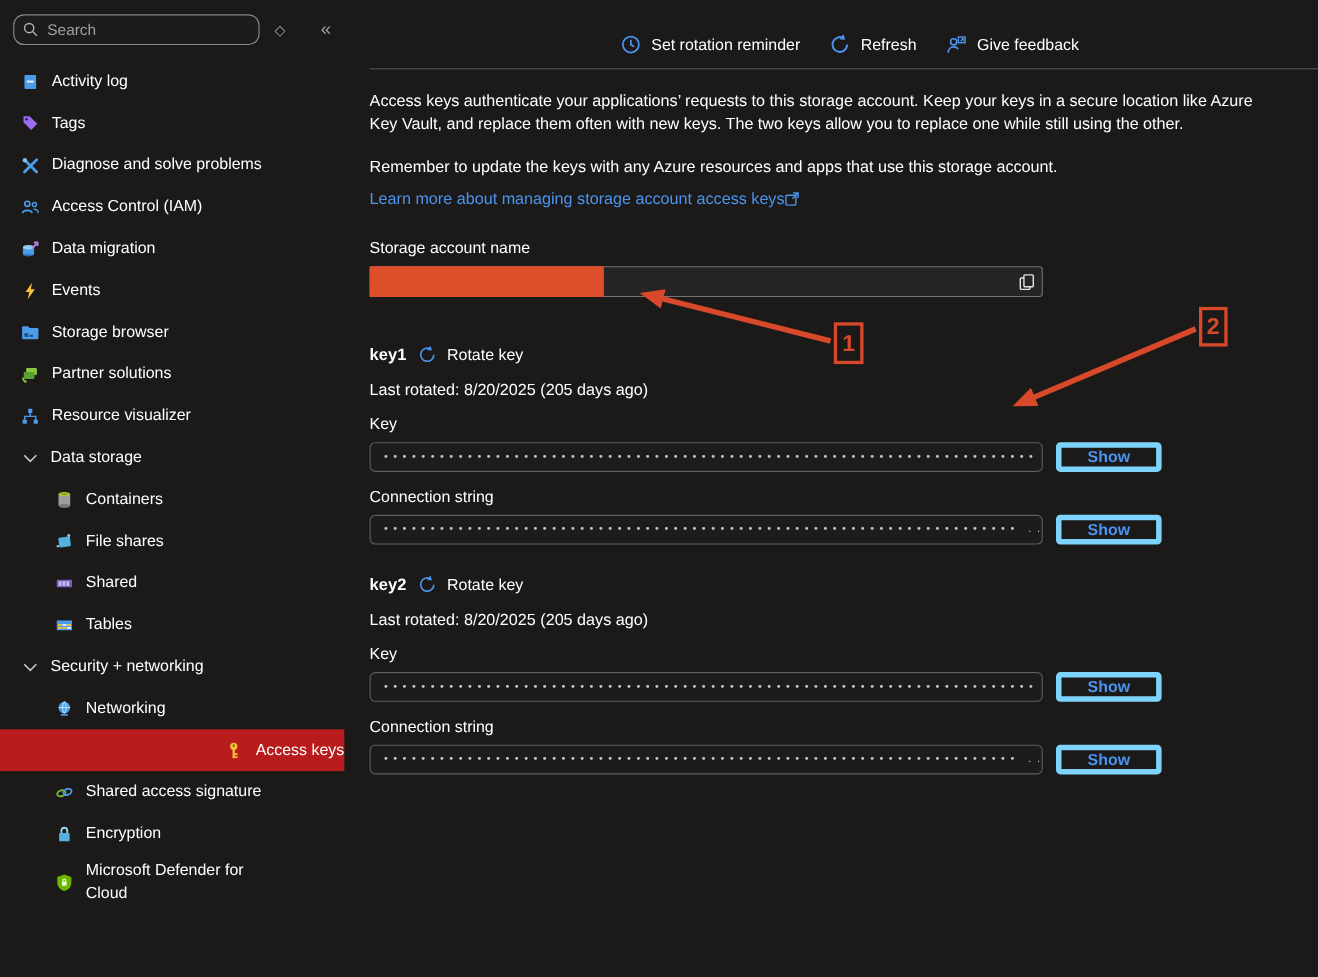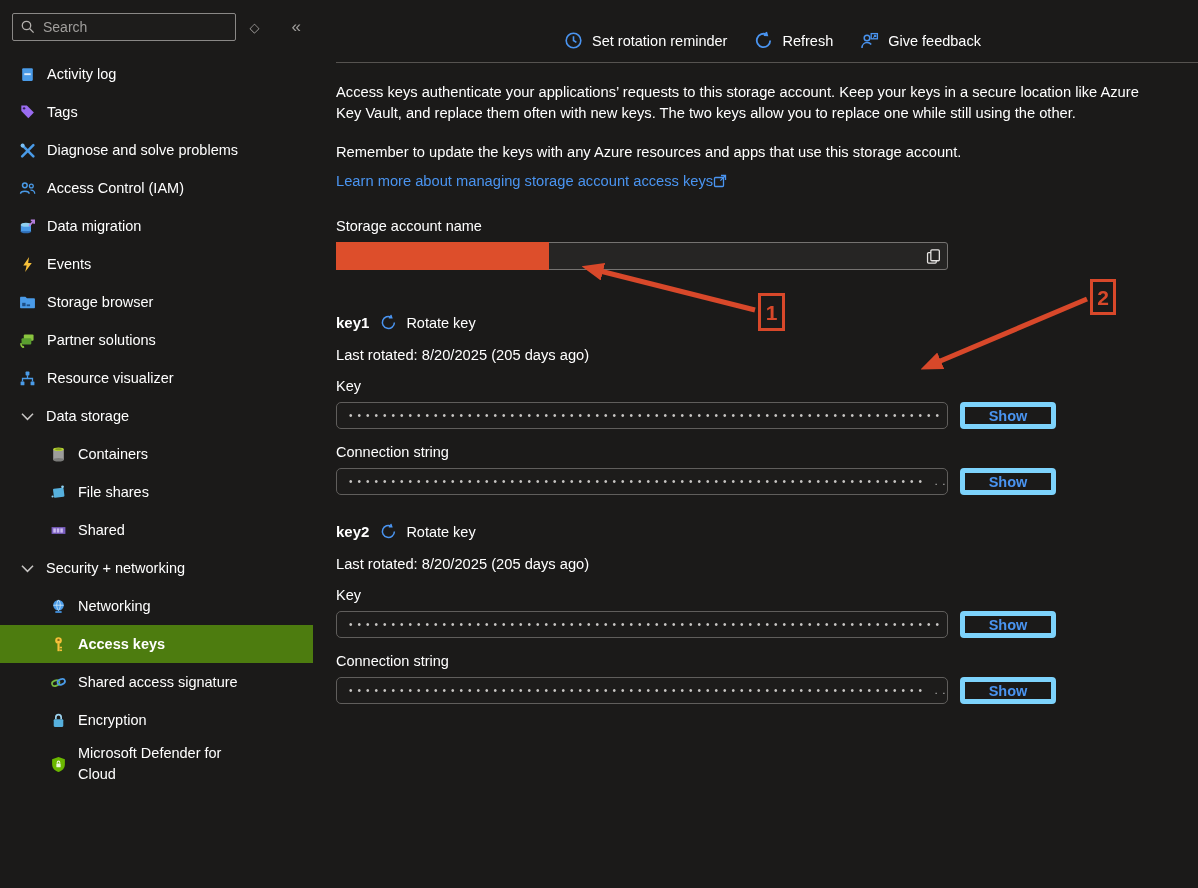--- a/index.html
+++ b/index.html
@@ -10,34 +10,34 @@
     font-family:"Liberation Sans", sans-serif;
     font-size:14.5px;
     position:relative;
   }
 
   
   .sidebar { position:absolute; left:0; top:0; width:313px; height:888px; background:#1b1a19; }
   .search-row { display:flex; align-items:center; padding:13px 8px 8px 12px; gap:10px; }
   .search-box { position:relative; width:225px; height:28px; }
   .search-box input {
-    width:100%; height:100%; background:#1d1c1b; border:1px solid #8a8886; border-radius:2px;
+    width:100%; height:100%; background:#1d1c1b; border:1px solid #8a8886; border-radius:10px;
     color:#d2d0ce; font-family:inherit; font-size:14px; padding:0 6px 0 30px; outline:none;
   }
   .search-box input::placeholder { color:#a19f9d; }
   .search-ic { position:absolute; left:8px; top:6px; width:16px; height:16px; }
   .glyph-btn { color:#a19f9d; font-size:13px; cursor:pointer; padding:2px 4px; }
   .glyph-btn.collapse { font-size:17px; margin-left:14px; }
 
   .nav { margin-top:6px; }
   .nav-item { display:flex; align-items:center; height:38px; padding-left:19px; gap:11px; cursor:pointer; color:#ffffff; }
   .nav-item .ic { width:17px; height:17px; flex:none; }
   .nav-item.sub { padding-left:50px; }
   .nav-item.group { padding-left:19px; gap:10px; }
-  .nav-item.active { background:#4d7c0f; font-weight:bold; }
+  .nav-item.active { background:#b91c1c; font-weight:normal;justify-content:flex-end; }
   .nav-item.tall { height:50px; }
   .nav-item.tall .lbl { max-width:168px; line-height:21px; }
 
   
   .main { position:absolute; left:313px; top:0; width:885px; height:888px; padding-left:23px; }
   .toolbar { display:flex; align-items:center; gap:27px; margin-top:31px; padding-left:11px;justify-content:center; }
   .tb-item { display:flex; align-items:center; gap:9px; cursor:pointer; }
   .tb-item svg { width:19px; height:19px; }
   .divider { border-bottom:1px solid #565350; margin-top:12px; }
 
@@ -211,20 +211,32 @@
     <div class="nav-item sub">
       <svg class="ic" viewBox="0 0 16 16">
           <rect x="1.5" y="4.8" width="13" height="6.4" fill="#7b5fc0"></rect>
           <rect x="3.1" y="6" width="2.4" height="4" fill="#c9baf0"></rect>
           <rect x="6.4" y="6" width="2.4" height="4" fill="#c9baf0"></rect>
           <rect x="9.7" y="6" width="2.4" height="4" fill="#c9baf0"></rect>
         </svg>
       <span class="lbl">Shared</span>
     </div>
 
+    <div class="nav-item sub">
+      <svg class="ic" viewBox="0 0 16 16">
+          <rect x="1.5" y="3.8" width="13" height="8.4" fill="#4a9be8"></rect>
+          <rect x="2.5" y="6.9" width="3.4" height="1.6" fill="#f6c03a"></rect>
+          <rect x="6.4" y="6.9" width="3.4" height="1.6" fill="#eef4fb"></rect>
+          <rect x="10.3" y="6.9" width="3.4" height="1.6" fill="#f6c03a"></rect>
+          <rect x="2.5" y="9.4" width="3.4" height="1.6" fill="#f6c03a"></rect>
+          <rect x="6.4" y="9.4" width="3.4" height="1.6" fill="#f6c03a"></rect>
+          <rect x="10.3" y="9.4" width="3.4" height="1.6" fill="#eef4fb"></rect>
+        </svg>
+      <span class="lbl">Tables</span>
+    </div>
 
     <div class="nav-item group">
       <svg class="ic" viewBox="0 0 16 16">
           <path d="M2.8 5.5 L8 10.7 L13.2 5.5" stroke="#c8c6c4" stroke-width="1.4" fill="none"></path>
         </svg>
       <span class="lbl">Security + networking</span>
     </div>
 
     <div class="nav-item sub">
       <svg class="ic" viewBox="0 0 16 16">

